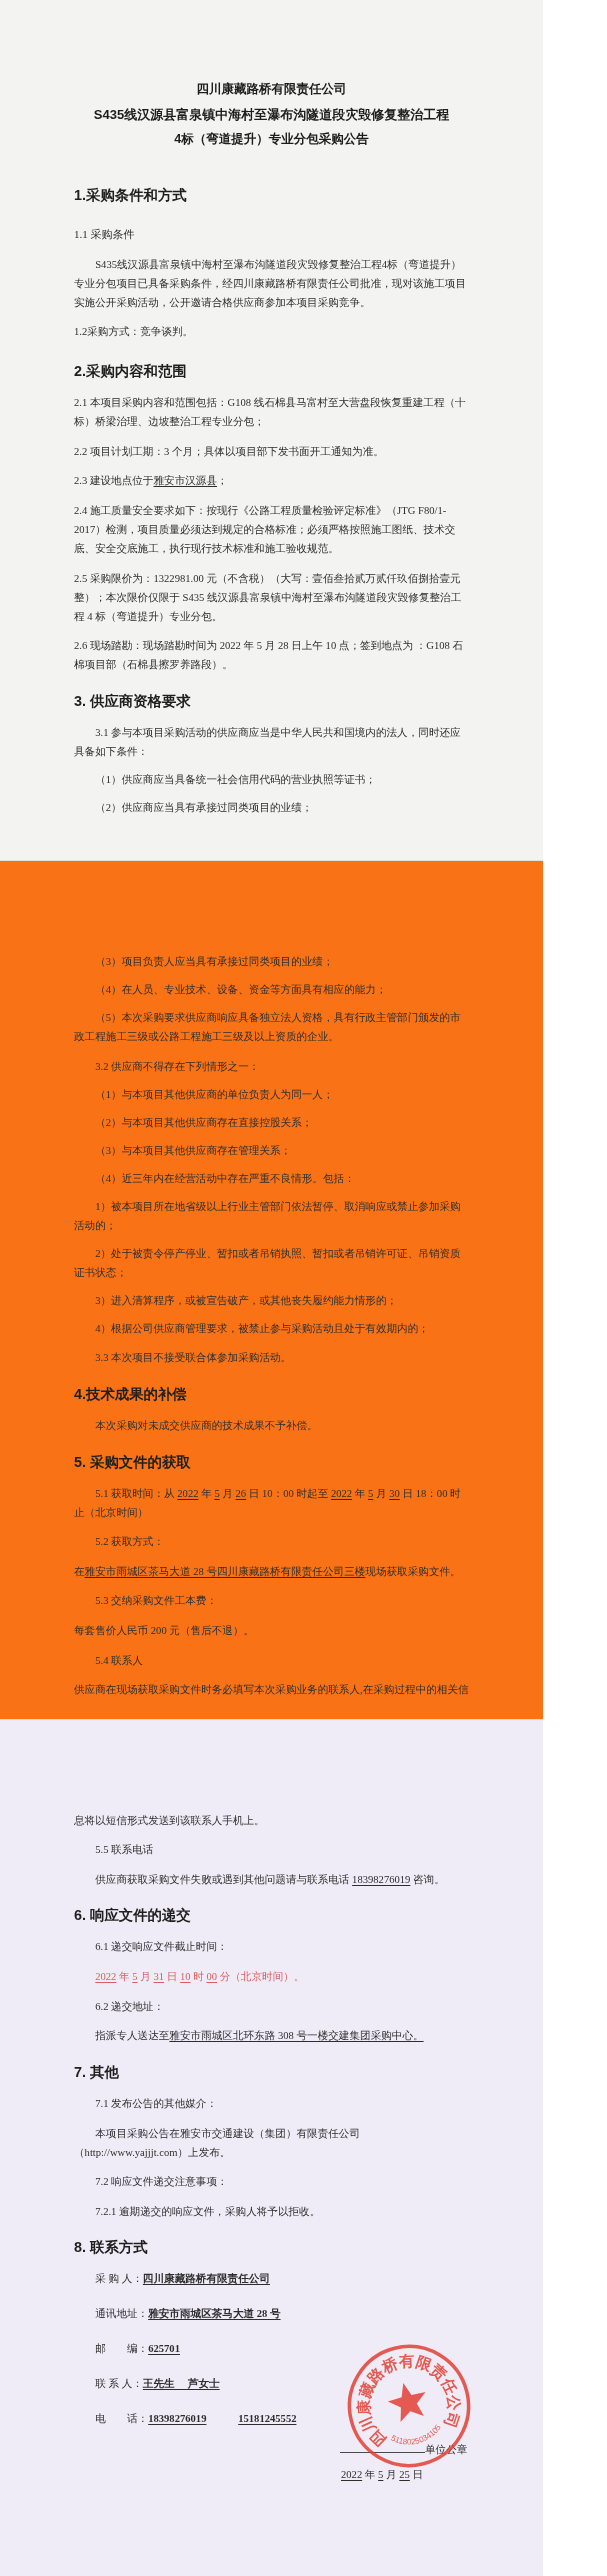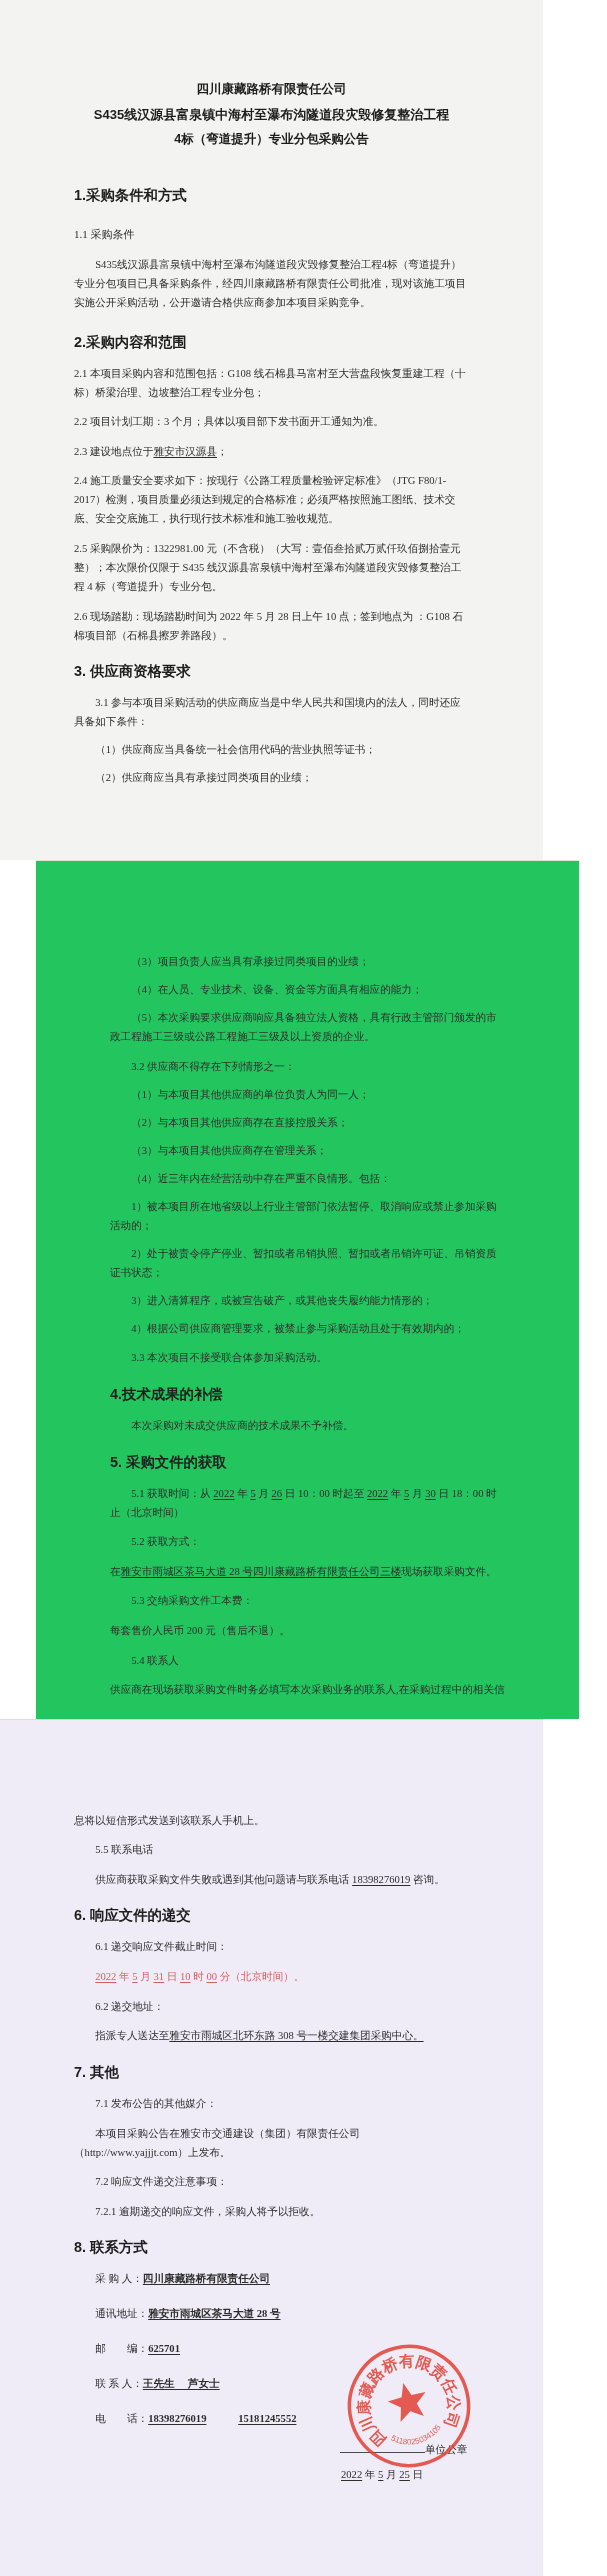--- a/index.html
+++ b/index.html
@@ -1,19 +1,19 @@
 <!DOCTYPE html>
 <html style="font-size:12px"><head>
 <meta charset="utf-8">
 <style>
   html,body{margin:0;padding:0;background:#ffffff;}
   body{width:607px;font-family:"Liberation Serif","DejaVu Serif",serif;color:#2e2e2e;}
   .page{position:relative;width:543px;overflow:hidden;box-sizing:border-box;}
   .page-1{height:860px;background:#f3f3f1;}
-  .page-2{height:859px;background:#22c55e;border-top:0.8px solid #e3e1dc;margin-left:36px;}
+  .page-2{height:859px;background:#f97316;border-top:0.8px solid #e3e1dc;}
   .page-3{height:857px;background:#efecf7;border-top:0.8px solid #dcd9e2;}
   .inner{margin:0 74px;font-size:10.6px;line-height:19px;}
   .title-block{padding-top:77px;text-align:center;font-family:"Liberation Sans","DejaVu Sans",sans-serif;font-weight:700;color:#1d1d1d;}
   .t1{font-size:12.5px;line-height:25px;}
   .t2{font-size:13px;line-height:25px;}
   .t3{font-size:12.5px;line-height:25px;}
   h2{font-family:"Liberation Sans","DejaVu Sans",sans-serif;font-weight:700;font-size:14.4px;line-height:20px;color:#1f1f1f;margin:20px 0 0 0;}
   h2.mt-lg{margin-top:33px;}
   h2.mt-md{margin-top:16.7px;}
   h3{font-size:11px;font-weight:400;margin:20px 0 0 0;line-height:19px;}
@@ -39,20 +39,21 @@
   <div class="inner">
     <div class="title-block">
       <div class="t1">四川康藏路桥有限责任公司</div>
       <div class="t2">S435线汉源县富泉镇中海村至瀑布沟隧道段灾毁修复整治工程</div>
       <div class="t3">4标（弯道提升）专业分包采购公告</div>
     </div>
 
     <h2 class="mt-lg">1.采购条件和方式</h2>
     <h3>1.1 采购条件</h3>
     <p class="ind">S435线汉源县富泉镇中海村至瀑布沟隧道段灾毁修复整治工程4标（弯道提升）专业分包项目已具备采购条件，经四川康藏路桥有限责任公司批准，现对该施工项目实施公开采购活动，公开邀请合格供应商参加本项目采购竞争。</p>
+    <p>1.2采购方式：竞争谈判。</p>
 
     <h2>2.采购内容和范围</h2>
     <p class="first">2.1 本项目采购内容和范围包括：G108 线石棉县马富村至大营盘段恢复重建工程（十标）桥梁治理、边坡整治工程专业分包；</p>
     <p>2.2 项目计划工期：3 个月；具体以项目部下发书面开工通知为准。</p>
     <p><span>2.3 建设地点位于</span><span class="u">雅安市汉源县</span><span>；</span></p>
     <p>2.4 施工质量安全要求如下：按现行《公路工程质量检验评定标准》（JTG F80/1-2017）检测，项目质量必须达到规定的合格标准；必须严格按照施工图纸、技术交底、安全交底施工，执行现行技术标准和施工验收规范。</p>
     <p>2.5 采购限价为：1322981.00 元（不含税）（大写：壹佰叁拾贰万贰仟玖佰捌拾壹元整）；本次限价仅限于 S435 线汉源县富泉镇中海村至瀑布沟隧道段灾毁修复整治工程 4 标（弯道提升）专业分包。</p>
     <p>2.6 现场踏勘：现场踏勘时间为 2022 年 5 月 28 日上午 10 点；签到地点为 ：G108 石棉项目部（石棉县擦罗养路段）。</p>
 
     <h2 class="mt-md">3. 供应商资格要求</h2>

